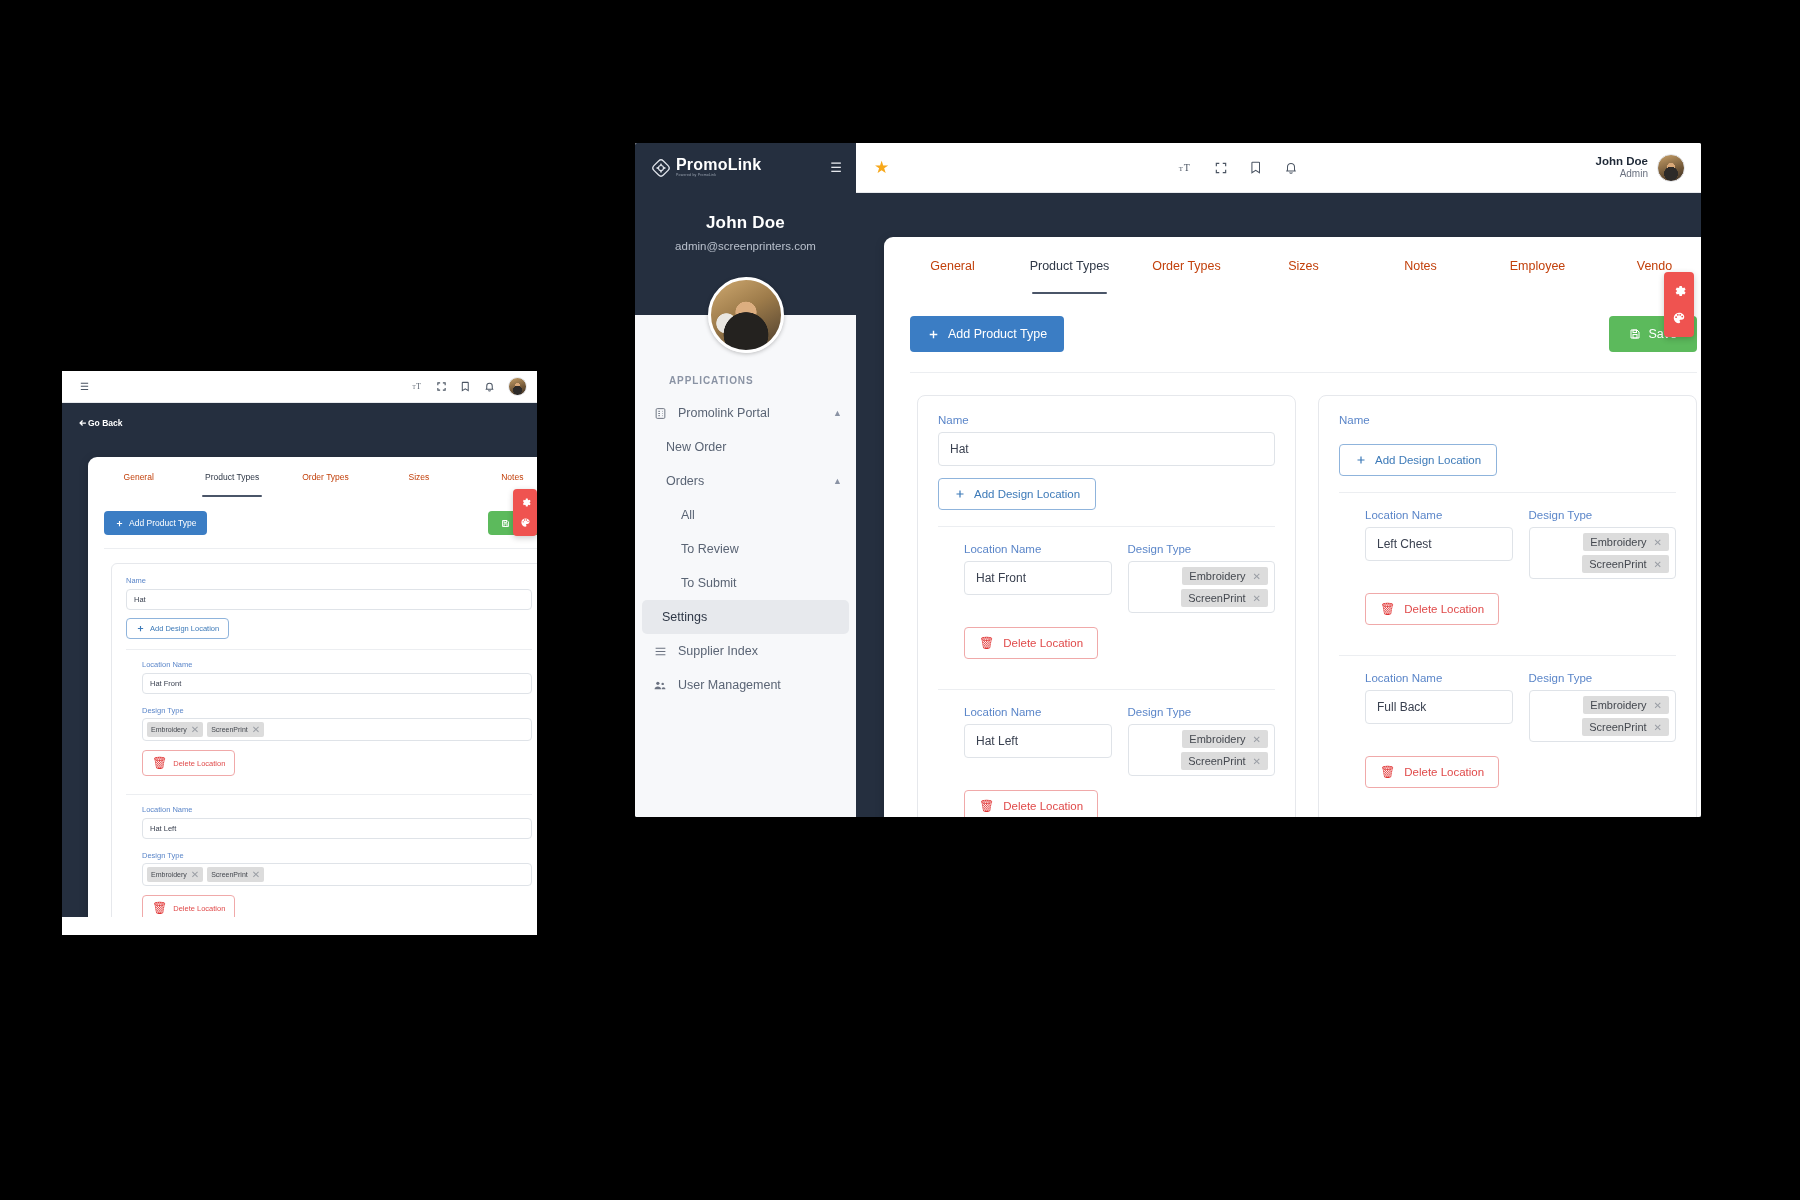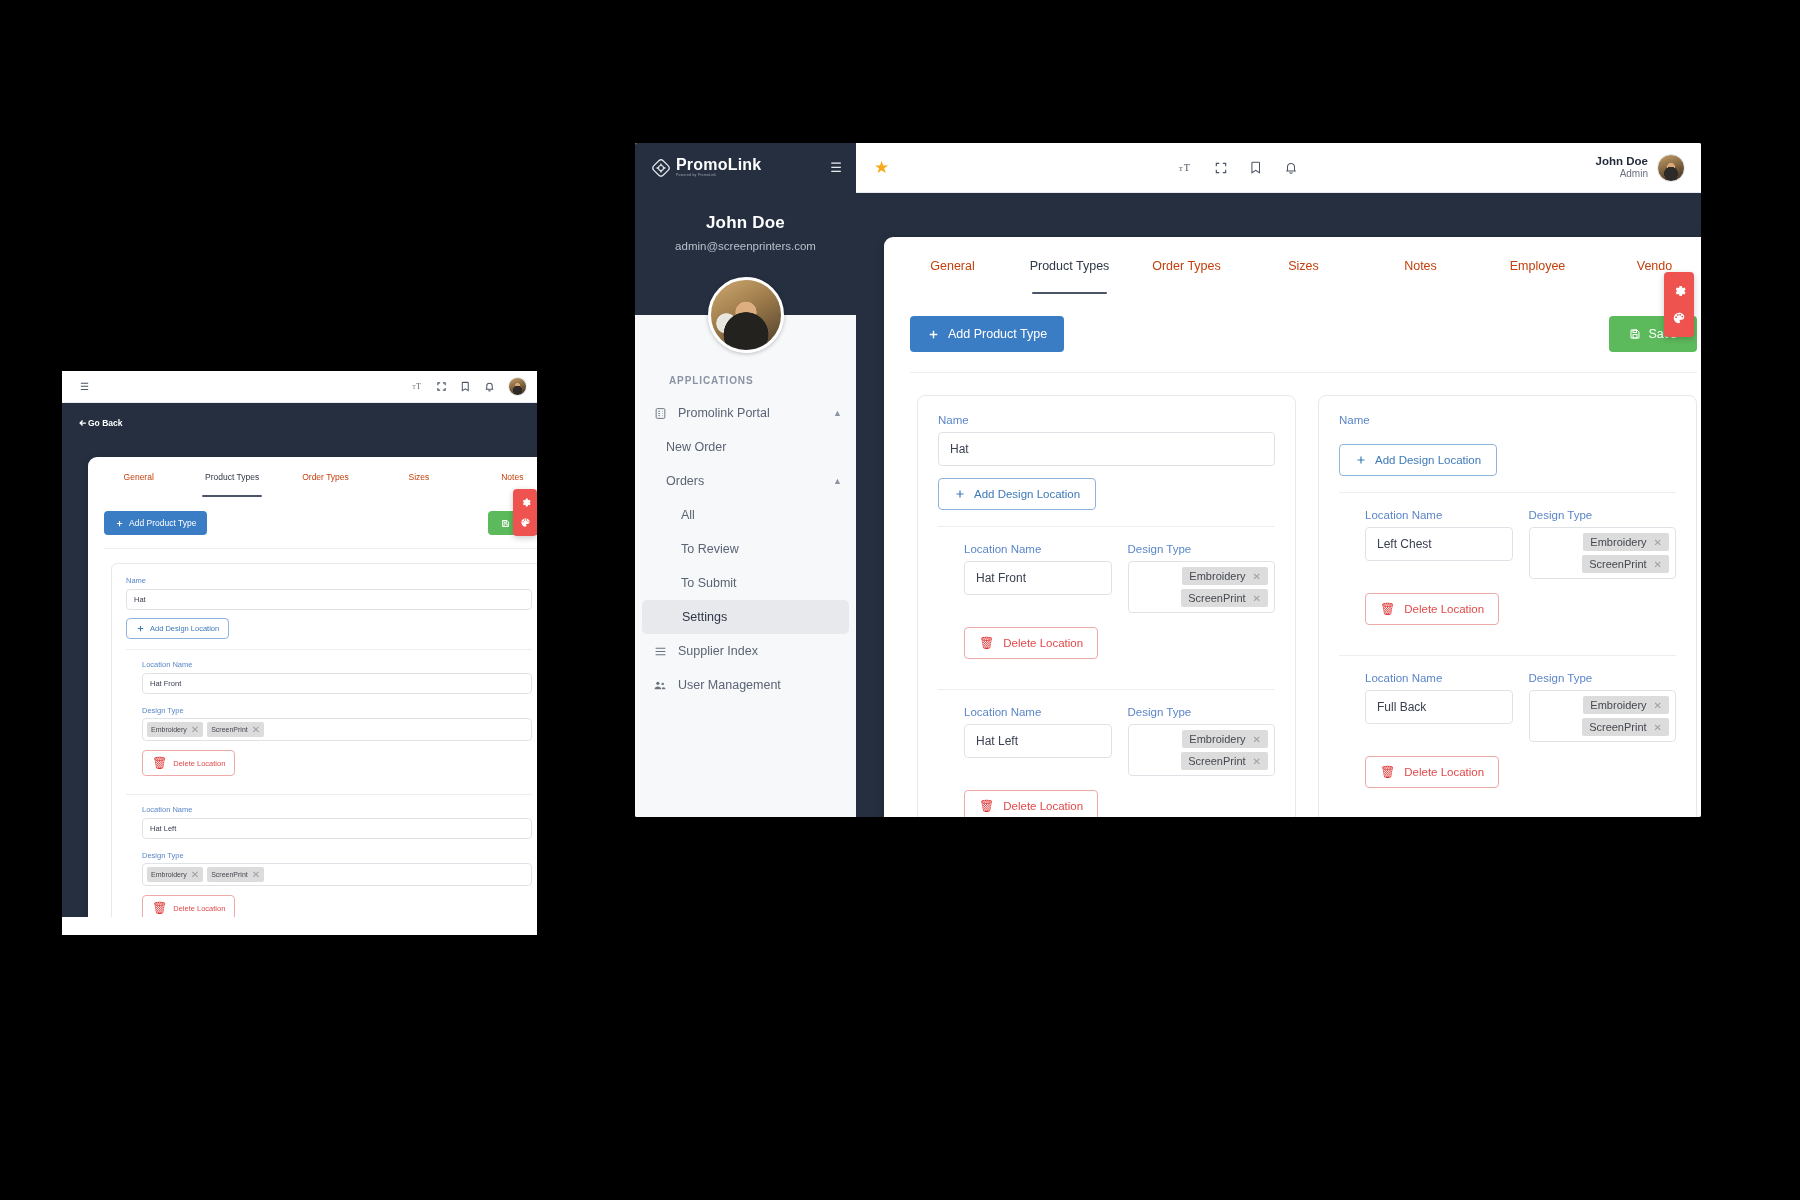--- a/index.html
+++ b/index.html
@@ -95,21 +95,21 @@
   .nav-item {
     display: flex; align-items: center; gap: 11px;
     padding: 10px 14px 10px 18px; font-size: 12.5px; color: #5a6474;
     cursor: pointer; position: relative;
   }
   .nav-item .chev { margin-left: auto; color: #8a93a4; font-size: 9px; }
   .nav-item.l2 { padding-left: 31px; }
   .nav-item.l3 { padding-left: 46px; }
   .nav-item.active {
     background: #e7e9ed; border-radius: 5px;
-    margin: 0 7px; padding-left: 40px; color: #2f3847; font-weight: 500;
+    margin: 0 7px; padding-left: 20px; color: #2f3847; font-weight: 500;
   }
   .nav-ico { width: 14px; height: 14px; flex: none; color: #6b7280; display: flex; align-items: center; justify-content: center; }
 
   
   .content { flex: 1; position: relative; background: #252f3f; overflow: hidden; }
   .gobackbar { height: 56px; display: flex; align-items: center; padding: 0 26px; }
   .goback { display: flex; align-items: center; gap: 7px; color: #ffffff; font-size: 12.5px; font-weight: bold; cursor: pointer; }
 
   .panel {
     position: absolute; left: 28px; right: -22px; top: 44px; bottom: -40px;

